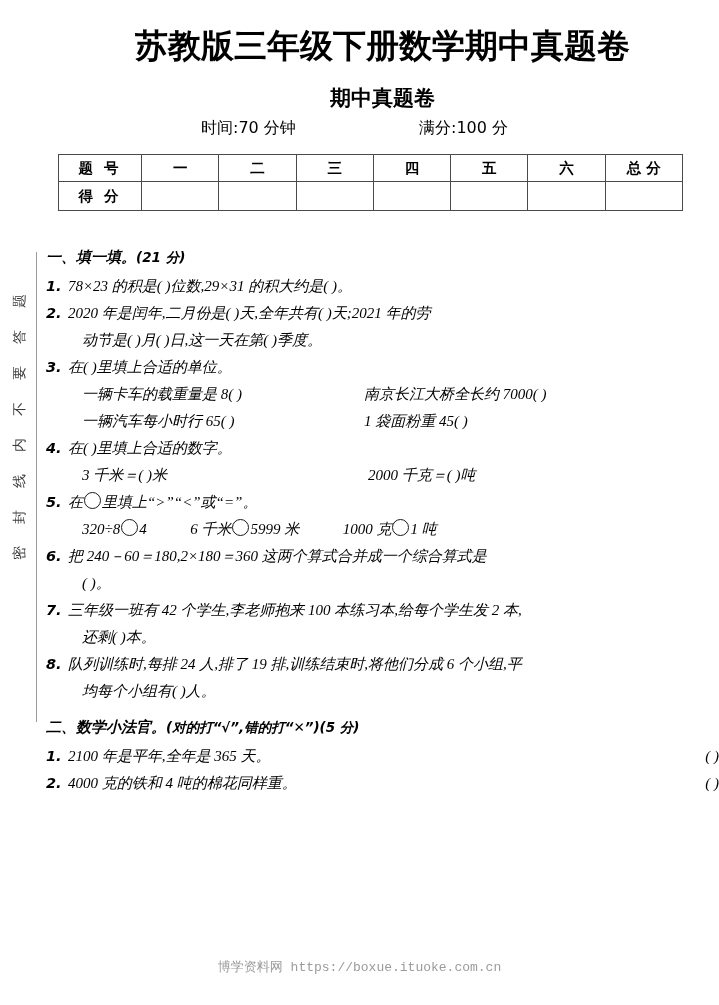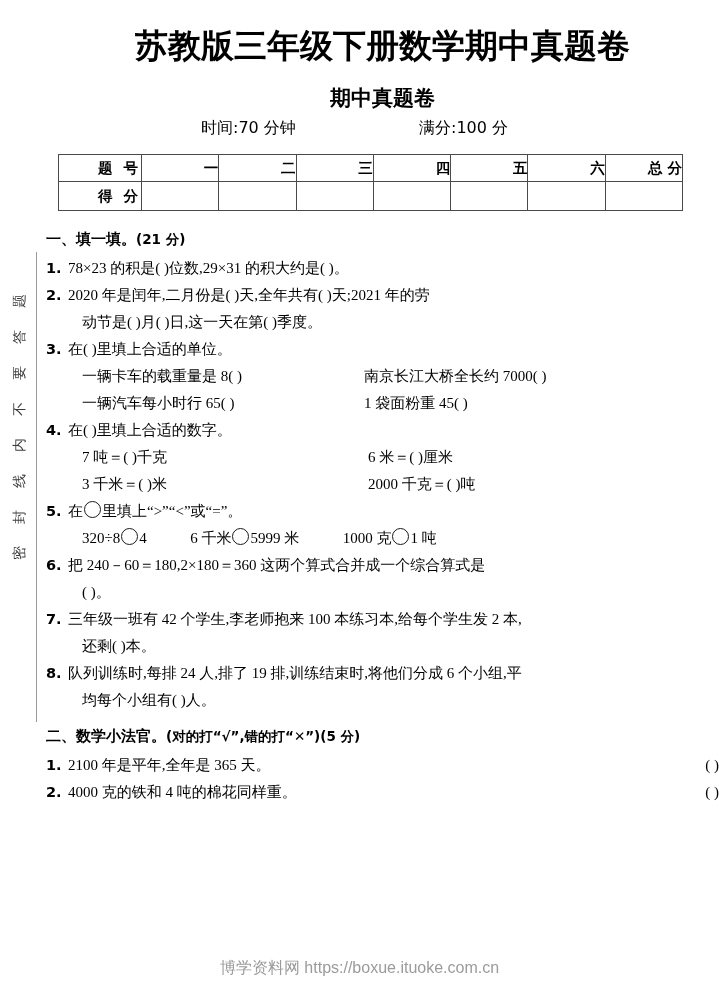--- a/index.html
+++ b/index.html
@@ -94,32 +94,32 @@
   
   .score-table {
     margin: 14px 0 0 12px;
     border-collapse: collapse;
     width: 625px;
     table-layout: fixed;
   }
   .score-table td {
     border: 1px solid #4a4a4a;
     height: 26px;
-    text-align: right;
+    text-align: center;
     vertical-align: middle;
     font-family: "DejaVu Sans", sans-serif;
     font-weight: bold;
     font-size: 14.5px;
     padding: 0;
   }
   .score-table td.head-label { width: 82px; letter-spacing: 3px; }
   .score-table tr.row-score td { height: 28px; }
 
   
-  .body-block { margin-top: 16px; padding-left: 0px; }
+  .body-block { margin-top: 34px; padding-left: 0px; font-style: italic; }
 
   .sec-head {
     font-family: "DejaVu Sans", sans-serif;
     font-weight: bold;
     font-size: 15px;
     line-height: 24px;
     margin: 0 0 4px 0;
   }
   .sec-head .pts { font-size: 13.5px; }
 
@@ -162,22 +162,22 @@
   .tf-line .num { position:absolute; left:0; top:0; font-weight:bold; font-family:"DejaVu Sans", sans-serif; font-size:14.5px;}
   .tf-line .mark { position: absolute; right: 0px; top: 0; letter-spacing: 0px; }
 
   .watermark {
     position: absolute;
     left: 0;
     right: 0;
     top: 958px;
     text-align: center;
     color: #9b9b9b;
-    font-size: 16px;
-    font-family: Liberation Sans, sans-serif;
+    font-size: 13px;
+    font-family: Liberation Mono, monospace;
   }
 </style>
 </head>
 <body>
 
 <div class="seal-strip">
   <div class="seal-rule"></div>
   <div class="seal-chars">
     <span>题</span>
     <span>答</span>
@@ -252,24 +252,20 @@
       <div class="subrow">
         <span>一辆汽车每小时行 65(          )</span>
         <span class="colB">1 袋面粉重 45(          )</span>
       </div>
     </div>
 
     <div class="q">
       <span class="num">4.</span>
       <span class="ln">在(      )里填上合适的数字。</span>
       <div class="subrow">
-        <span>7 吨＝(          )千克</span>
-        <span class="colB wide">6 米＝(          )厘米</span>
-      </div>
-      <div class="subrow">
         <span>3 千米＝(          )米</span>
         <span class="colB wide">2000 千克＝(          )吨</span>
       </div>
     </div>
 
     <div class="q">
       <span class="num">5.</span>
       <span class="ln"><span>在</span><span class="circ"></span><span>里填上“&gt;”“&lt;”或“=”。</span></span>
       <div class="subrow">
         <span><span>320÷8</span><span class="circ"></span><span>4</span></span>

